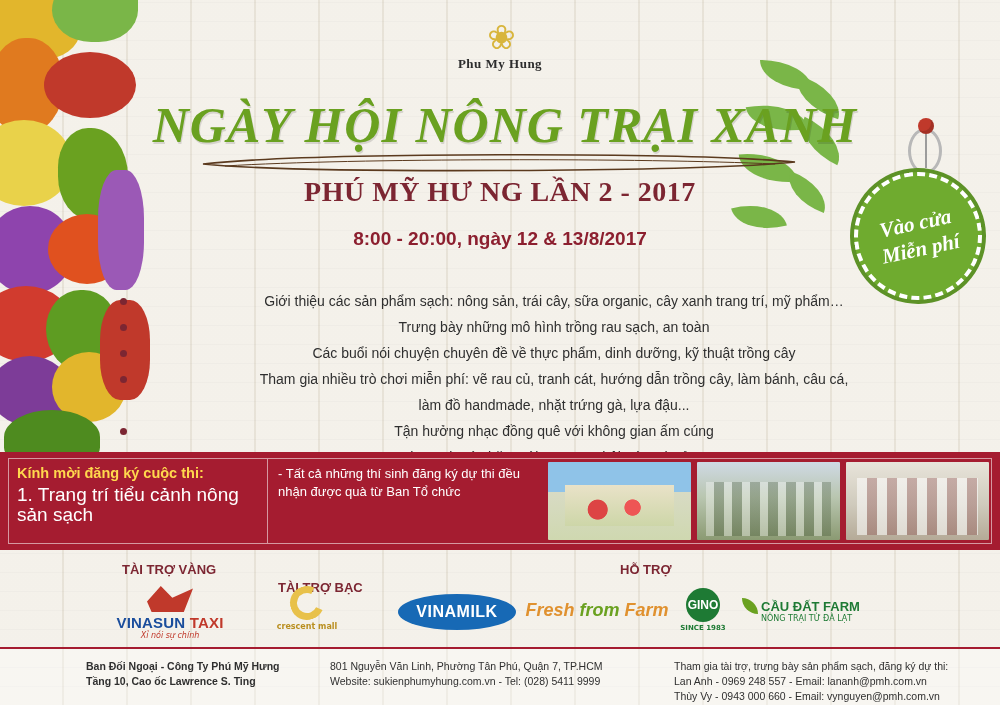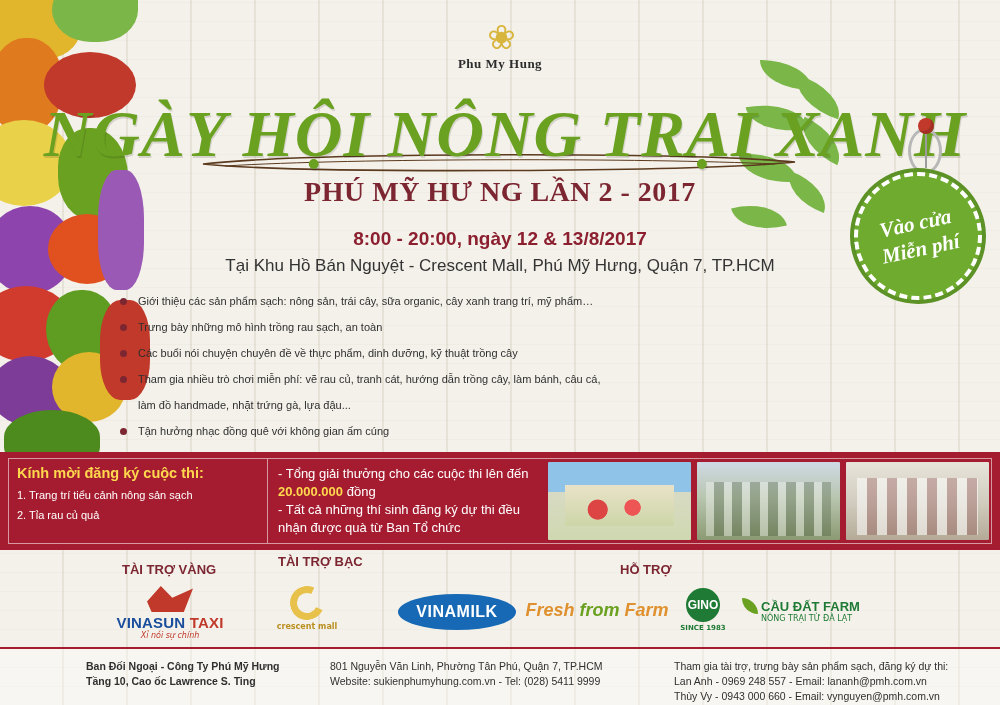--- a/index.html
+++ b/index.html
@@ -53,21 +53,21 @@
     font-size: 13px; font-weight: bold; color: #2d2d2d; margin-top: 4px;
     font-family: "Liberation Serif", serif; letter-spacing: 0.5px;
   }
 
   
   .title-main {
     position: absolute; top: 96px; left: 10px; right: 0;
     text-align: center;
     font-family: "Liberation Serif", serif;
     font-weight: bold; font-style: italic;
-    font-size: 66px;
+    font-size: 50px;
     color: #6aa120;
     letter-spacing: 1px;
     text-shadow: 1px 2px 0 rgba(0,0,0,0.12);
     z-index: 5;
   }
   .title-swash {
     position: absolute; top: 150px; left: 195px; width: 610px; height: 24px; z-index: 4;
   }
   .title-sub {
     position: absolute; top: 176px; left: 0; right: 0;
@@ -92,24 +92,25 @@
   }
 
   
   .bullets {
     position: absolute; top: 288px; left: 118px; right: 30px;
     z-index: 5;
   }
   .bullet {
     position: relative;
     padding-left: 20px;
-    font-size: 11px;
+    font-size: 14px;
     line-height: 26px;
     color: #2f2f2f;
     font-family: "Liberation Sans", sans-serif;
+    text-align: center;
   }
   .bullet:before {
     content: "";
     position: absolute; left: 2px; top: 10px;
     width: 7px; height: 7px; border-radius: 50%;
     background: #7c2632;
   }
   .bullet.cont:before { display: none; }
   .hl { color: #c0392b; font-weight: bold; }
 
@@ -150,21 +151,21 @@
   .band-inner {
     position: absolute; left: 8px; top: 6px; width: 984px; height: 86px;
     border: 1px solid rgba(255,255,255,.55);
     display: flex; align-items: stretch;
   }
   .band-col1 { width: 258px; padding: 6px 8px 0 8px; color: #fff; }
   .band-title {
     font-size: 14.5px; font-weight: bold; color: #ffd84d;
     font-family: "Liberation Sans", sans-serif; margin-bottom: 4px;
   }
-  .band-item { font-size: 11px; line-height: 20px; font-family: "Liberation Sans", sans-serif; }
+  .band-item { font-size: 19px; line-height: 20px; font-family: "Liberation Sans", sans-serif; }
   .band-col2 {
     width: 275px; padding: 6px 10px 0 10px; color: #fff;
     border-left: 1px solid rgba(255,255,255,.55);
   }
   .band-col2 p { font-size: 13px; line-height: 18px; font-family: "Liberation Sans", sans-serif; }
   .band-amt { color: #ffd84d; font-weight: bold; }
   .band-photos { flex: 1; display: flex; gap: 6px; padding: 3px 2px 3px 6px; }
   .photo { flex: 1; border-radius: 1px; position: relative; overflow: hidden; }
   .photo1 { background: linear-gradient(180deg,#8fc3e8 0%,#8fc3e8 38%, #d8dbc4 38%, #cfd8b0 100%); }
   .photo1:after {
@@ -292,21 +293,20 @@
 
   <div class="title-main">NGÀY HỘI NÔNG TRẠI XANH</div>
   <div class="title-swash">
     <svg width="610" height="24" viewBox="0 0 610 24">
       <path d="M8 14 C 120 2, 490 2, 600 12 C 500 22, 110 24, 8 14 Z" fill="none" stroke="#5b3a1e" stroke-width="1.6"></path>
       <path d="M30 16 C 160 8, 450 8, 580 14" fill="none" stroke="#5b3a1e" stroke-width="1"></path>
     </svg>
   </div>
   <div class="title-sub">PHÚ MỸ HƯ NG LẦN 2 - 2017</div>
   <div class="time-line">8:00 - 20:00, ngày 12 &amp; 13/8/2017</div>
-  <div class="place-line">Tại Khu Hồ Bán Nguyệt - Crescent Mall, Phú Mỹ Hưng, Quận 7, TP.HCM</div>
 
   <div class="ring"></div>
   <div class="pin">
     <div class="pin-head"></div>
     <div class="pin-needle"></div>
   </div>
   <div class="stamp">
     <div>
       <span>Vào cửa</span>
       <span>Miễn phí</span>
@@ -323,40 +323,35 @@
     <div class="bullet">
       <span>Tham gia rút thăm với </span><span class="hl">100%</span><span> cơ hội trúng thưởng</span>
     </div>
   </div>
 
   <div class="band">
     <div class="band-inner">
       <div class="band-col1">
         <div class="band-title">Kính mời đăng ký cuộc thi:</div>
         <div class="band-item">1. Trang trí tiểu cảnh nông sản sạch</div>
-        <div class="band-item">2. Tỉa rau củ quả</div>
       </div>
       <div class="band-col2">
-        <p>
-          <span>- Tổng giải thưởng cho các cuộc thi lên đến</span><br>
-          <span class="band-amt">20.000.000</span><span> đồng</span>
-        </p>
         <p>- Tất cả những thí sinh đăng ký dự thi đều nhận được quà từ Ban Tổ chức</p>
       </div>
       <div class="band-photos">
         <div class="photo photo1"></div>
         <div class="photo photo2"></div>
         <div class="photo photo3"></div>
       </div>
     </div>
   </div>
 
   <div class="sponsors">
     <div class="sp-head" style="left:122px;top:10px;">TÀI TRỢ VÀNG</div>
-    <div class="sp-head" style="left:278px;top:2px;">TÀI TRỢ BẠC</div>
+    <div class="sp-head" style="left:278px;top:28px;">TÀI TRỢ BẠC</div>
     <div class="sp-head" style="left:620px;top:10px;">HỖ TRỢ</div>
 
     <div class="sp-logo" style="left:262px;top:34px;width:90px;">
       <div class="crescent-mark"></div>
       <div class="crescent-txt">crescent mall</div>
     </div>
 
     <div class="sp-logo" style="left:112px;top:34px;width:116px;">
       <div class="vinasun-mark"></div>
       <div class="vinasun"><span>VINASUN</span><span class="red"> TAXI</span></div>

